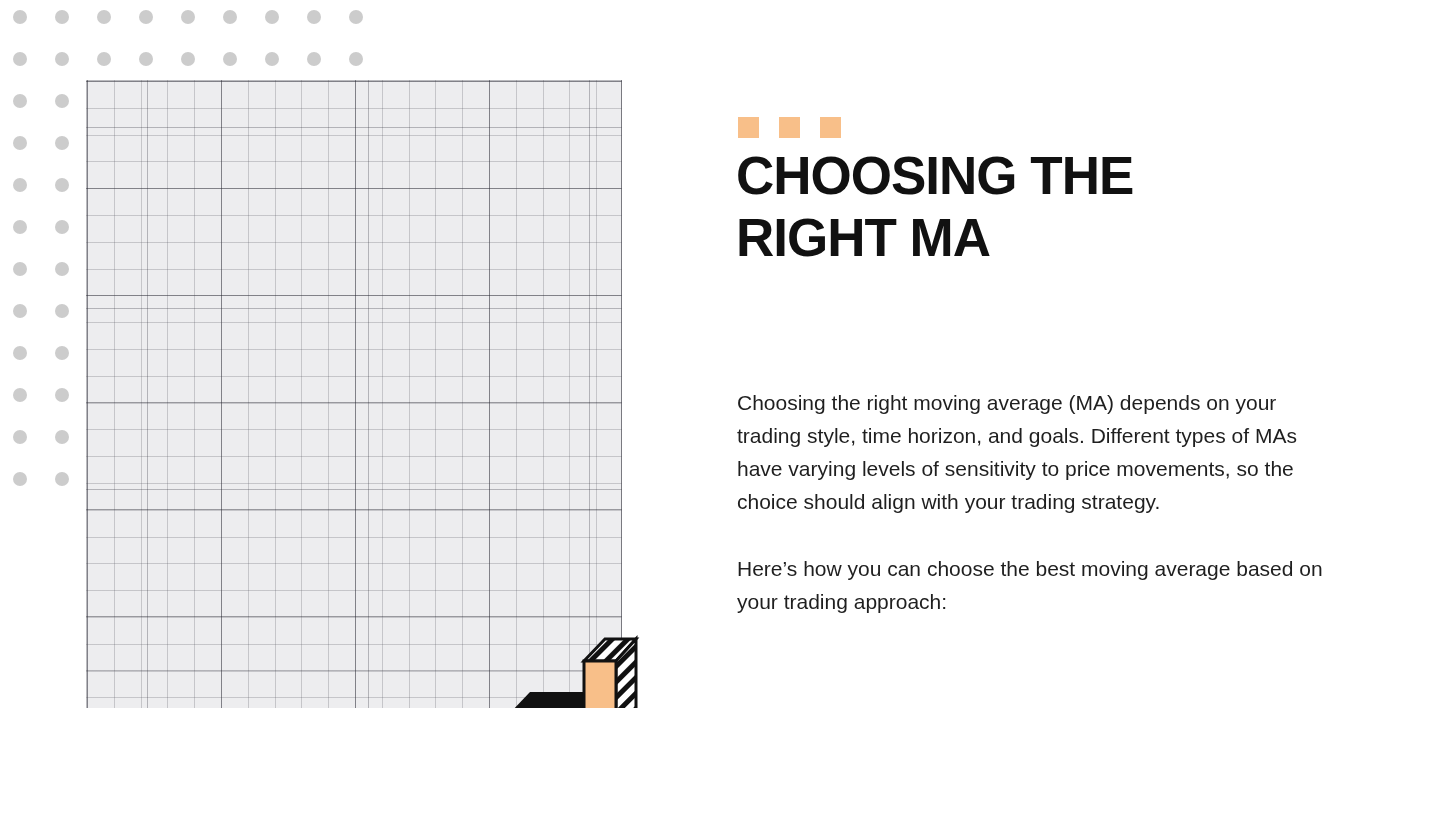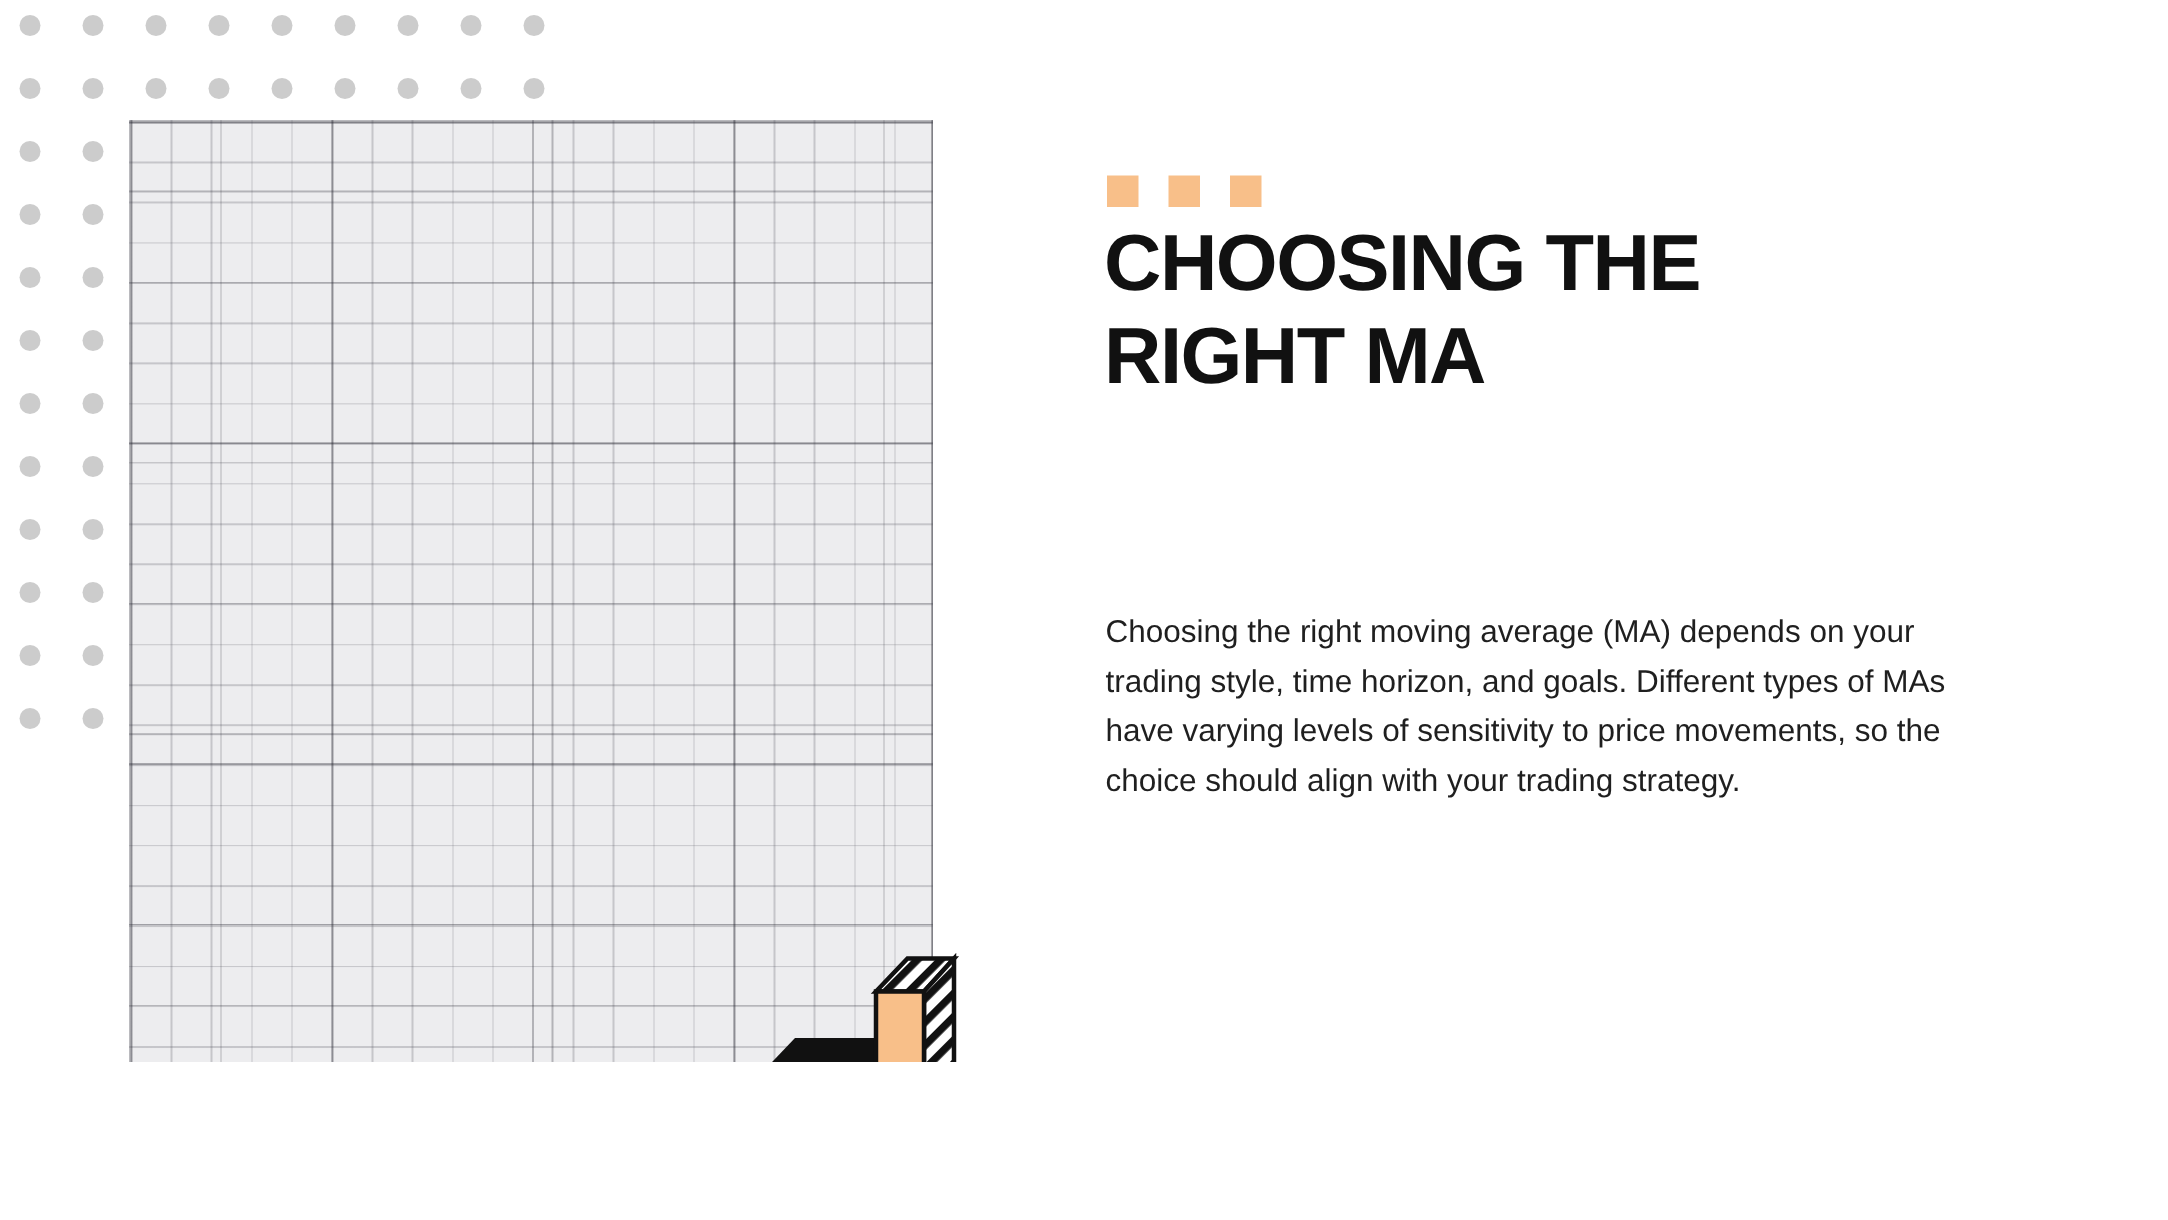--- a/index.html
+++ b/index.html
@@ -58,21 +58,21 @@
     font-size:28px;line-height:33px;font-weight:800;
     letter-spacing:0;color:var(--accent);
     white-space:pre-line;
   }
   .body-par{
     position:absolute;left:737px;margin:0;width:660px;
     font-size:21px;line-height:33px;font-weight:400;
     color:var(--body-color);
     white-space:pre-line;
   }
-  .par-1{top:405px;}
+  .par-1{top:386px;}
   .par-2{top:552px;}
 </style>
 </head>
 <body>
 
 <div class="canvas">
 
   <div class="dots">
       <span class="dot" style="left: 13px; top: 10px; width: 14px; height: 14px;"></span>
       <span class="dot" style="left: 55px; top: 10px; width: 14px; height: 14px;"></span>
@@ -141,14 +141,16 @@
 
   <h1 class="page-title">CHOOSING THE
 RIGHT MA</h1>
 
 
   <p class="body-par par-1">Choosing the right moving average (MA) depends on your
 trading style, time horizon, and goals. Different types of MAs
 have varying levels of sensitivity to price movements, so the
 choice should align with your trading strategy.</p>
 
+  <p class="body-par par-2">Here’s how you can choose the best moving average based on
+your trading approach:</p>
 
 </div>
 
 </body></html>

